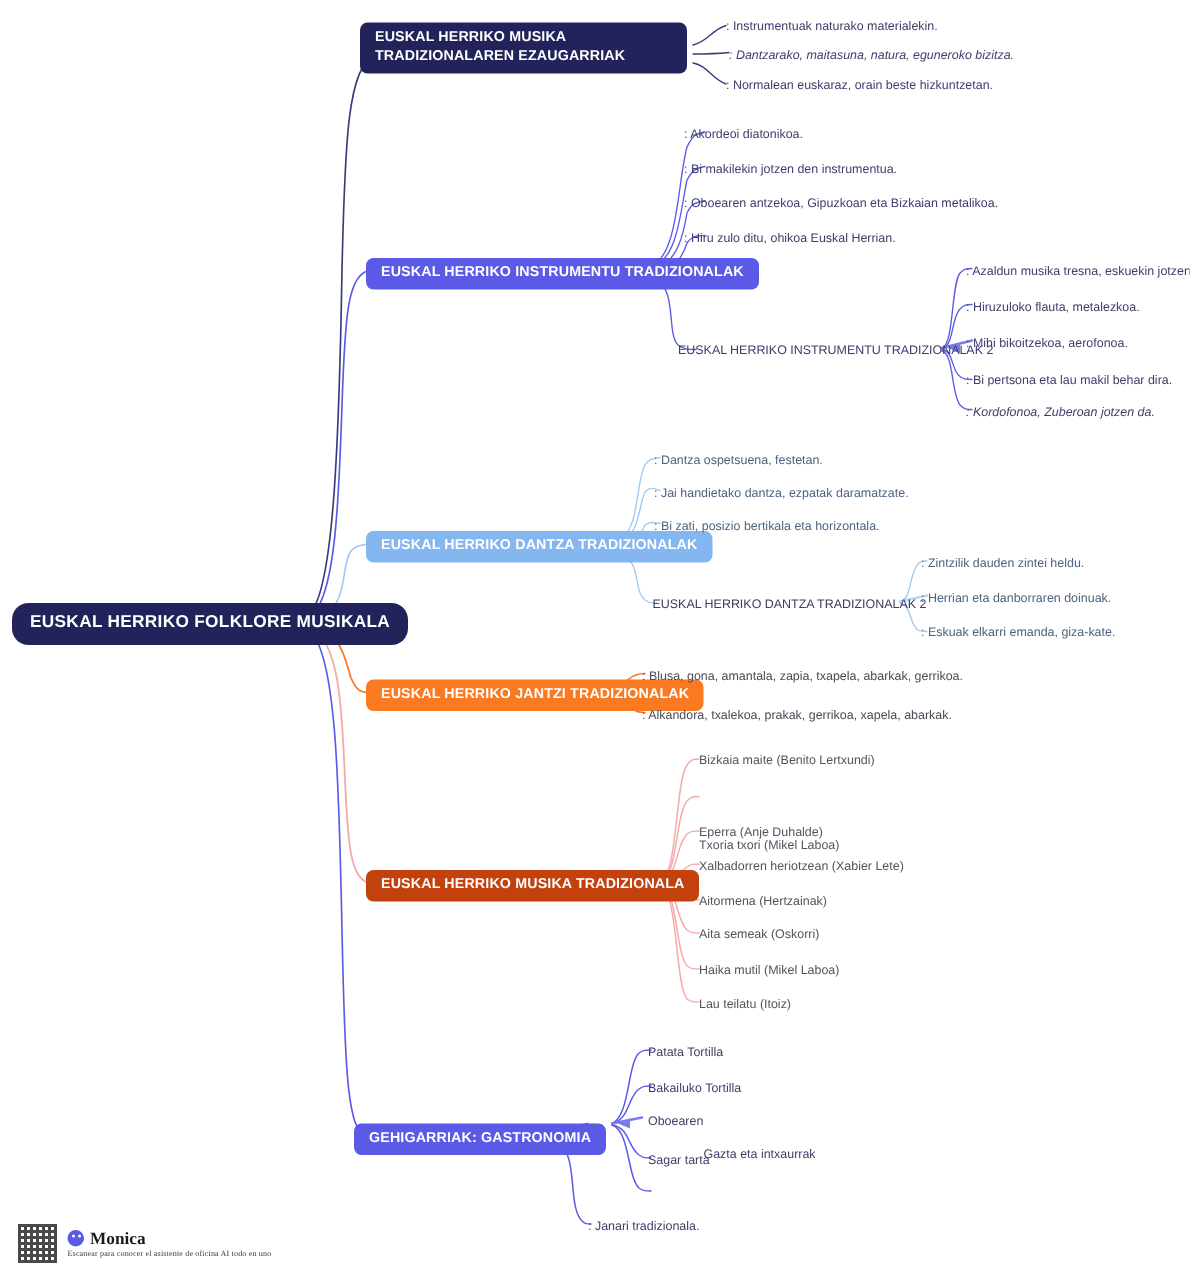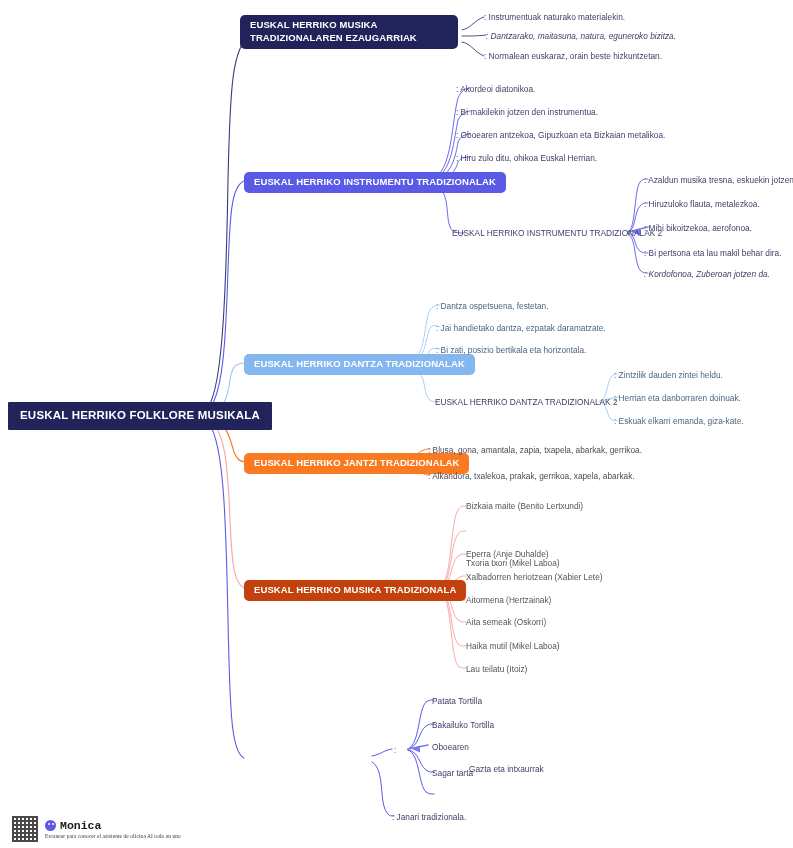--- a/index.html
+++ b/index.html
@@ -27,21 +27,21 @@
     padding:4px 10px;
     font-weight:bold;
     letter-spacing:.1px;
     color:#ffffff;
     font-size:9.5px;
   }
   .pill.root{
     background:#23235c;
     font-size:11.5px;
     padding:6px 12px;
-    border-radius:1px;
+    border-radius:11px;
     letter-spacing:.2px;
   }
   .pill.dark{ background:#23235c; }
   .pill.indigo{ background:#5a5ae6; }
   .pill.lightblue{ background:#84b6f0; }
   .pill.orange{ background:#f97a21; }
   .pill.pink{ background:#c2410c;text-align:center; }
 
   .pill.wrap{ white-space:normal; width:218px; }
 
@@ -77,21 +77,21 @@
   #wm-row{display:flex;align-items:center;gap:4px;}
   #wm-logo{
     width:11px;height:11px;border-radius:50%;
     background:#5a5ae6;position:relative;
   }
   #wm-logo::before,#wm-logo::after{
     content:"";position:absolute;top:3.2px;width:2px;height:2px;border-radius:50%;background:#fff;
   }
   #wm-logo::before{left:2.5px;}
   #wm-logo::after{right:2.5px;}
-  #wm-name{font-family:Liberation Mono, monospace;font-weight:bold;font-size:11.5px;color:#1a1a1a;}
+  #wm-name{font-family:Liberation Serif, serif;font-weight:bold;font-size:11.5px;color:#1a1a1a;}
   #wm-sub{font-family:"Liberation Serif",serif;font-size:5.4px;color:#3a3a3a;margin-top:1px;letter-spacing:.1px;}
 </style>
 </head>
 <body>
 
 <div id="canvas">
 
   <svg class="links" viewBox="0 0 793 848">
     <g fill="none" stroke-linecap="round">
 
@@ -209,20 +209,21 @@
 
   <div class="node leaf pink" style="left:466px;top:501px;">Bizkaia maite (Benito Lertxundi)</div>
   <div class="node leaf pink" style="left:466px;top:525px;margin-top:33px;">Txoria txori (Mikel Laboa)</div>
   <div class="node leaf pink" style="left:466px;top:549px;">Eperra (Anje Duhalde)</div>
   <div class="node leaf pink" style="left:466px;top:572px;">Xalbadorren heriotzean (Xabier Lete)</div>
   <div class="node leaf pink" style="left:466px;top:595px;">Aitormena (Hertzainak)</div>
   <div class="node leaf pink" style="left:466px;top:617px;">Aita semeak (Oskorri)</div>
   <div class="node leaf pink" style="left:466px;top:641px;">Haika mutil (Mikel Laboa)</div>
   <div class="node leaf pink" style="left:466px;top:664px;">Lau teilatu (Itoiz)</div>
 
+  <div class="node pill indigo" style="left:236px;top:749px;">GEHIGARRIAK: GASTRONOMIA</div>
 
   <div class="node colon" style="left:394px;top:745px;">:</div>
 
   <div class="node leaf blue" style="left:432px;top:696px;">Patata Tortilla</div>
   <div class="node leaf blue" style="left:432px;top:720px;">Bakailuko Tortilla</div>
   <div class="node leaf blue" style="left:432px;top:742px;">Oboearen</div>
   <div class="node leaf blue" style="left:432px;top:768px;">Sagar tarta</div>
   <div class="node leaf blue" style="left:432px;top:764px;margin-left:37px;">Gazta eta intxaurrak</div>
 
   <div class="node leaf blue" style="left:392px;top:812px;">: Janari tradizionala.</div>

